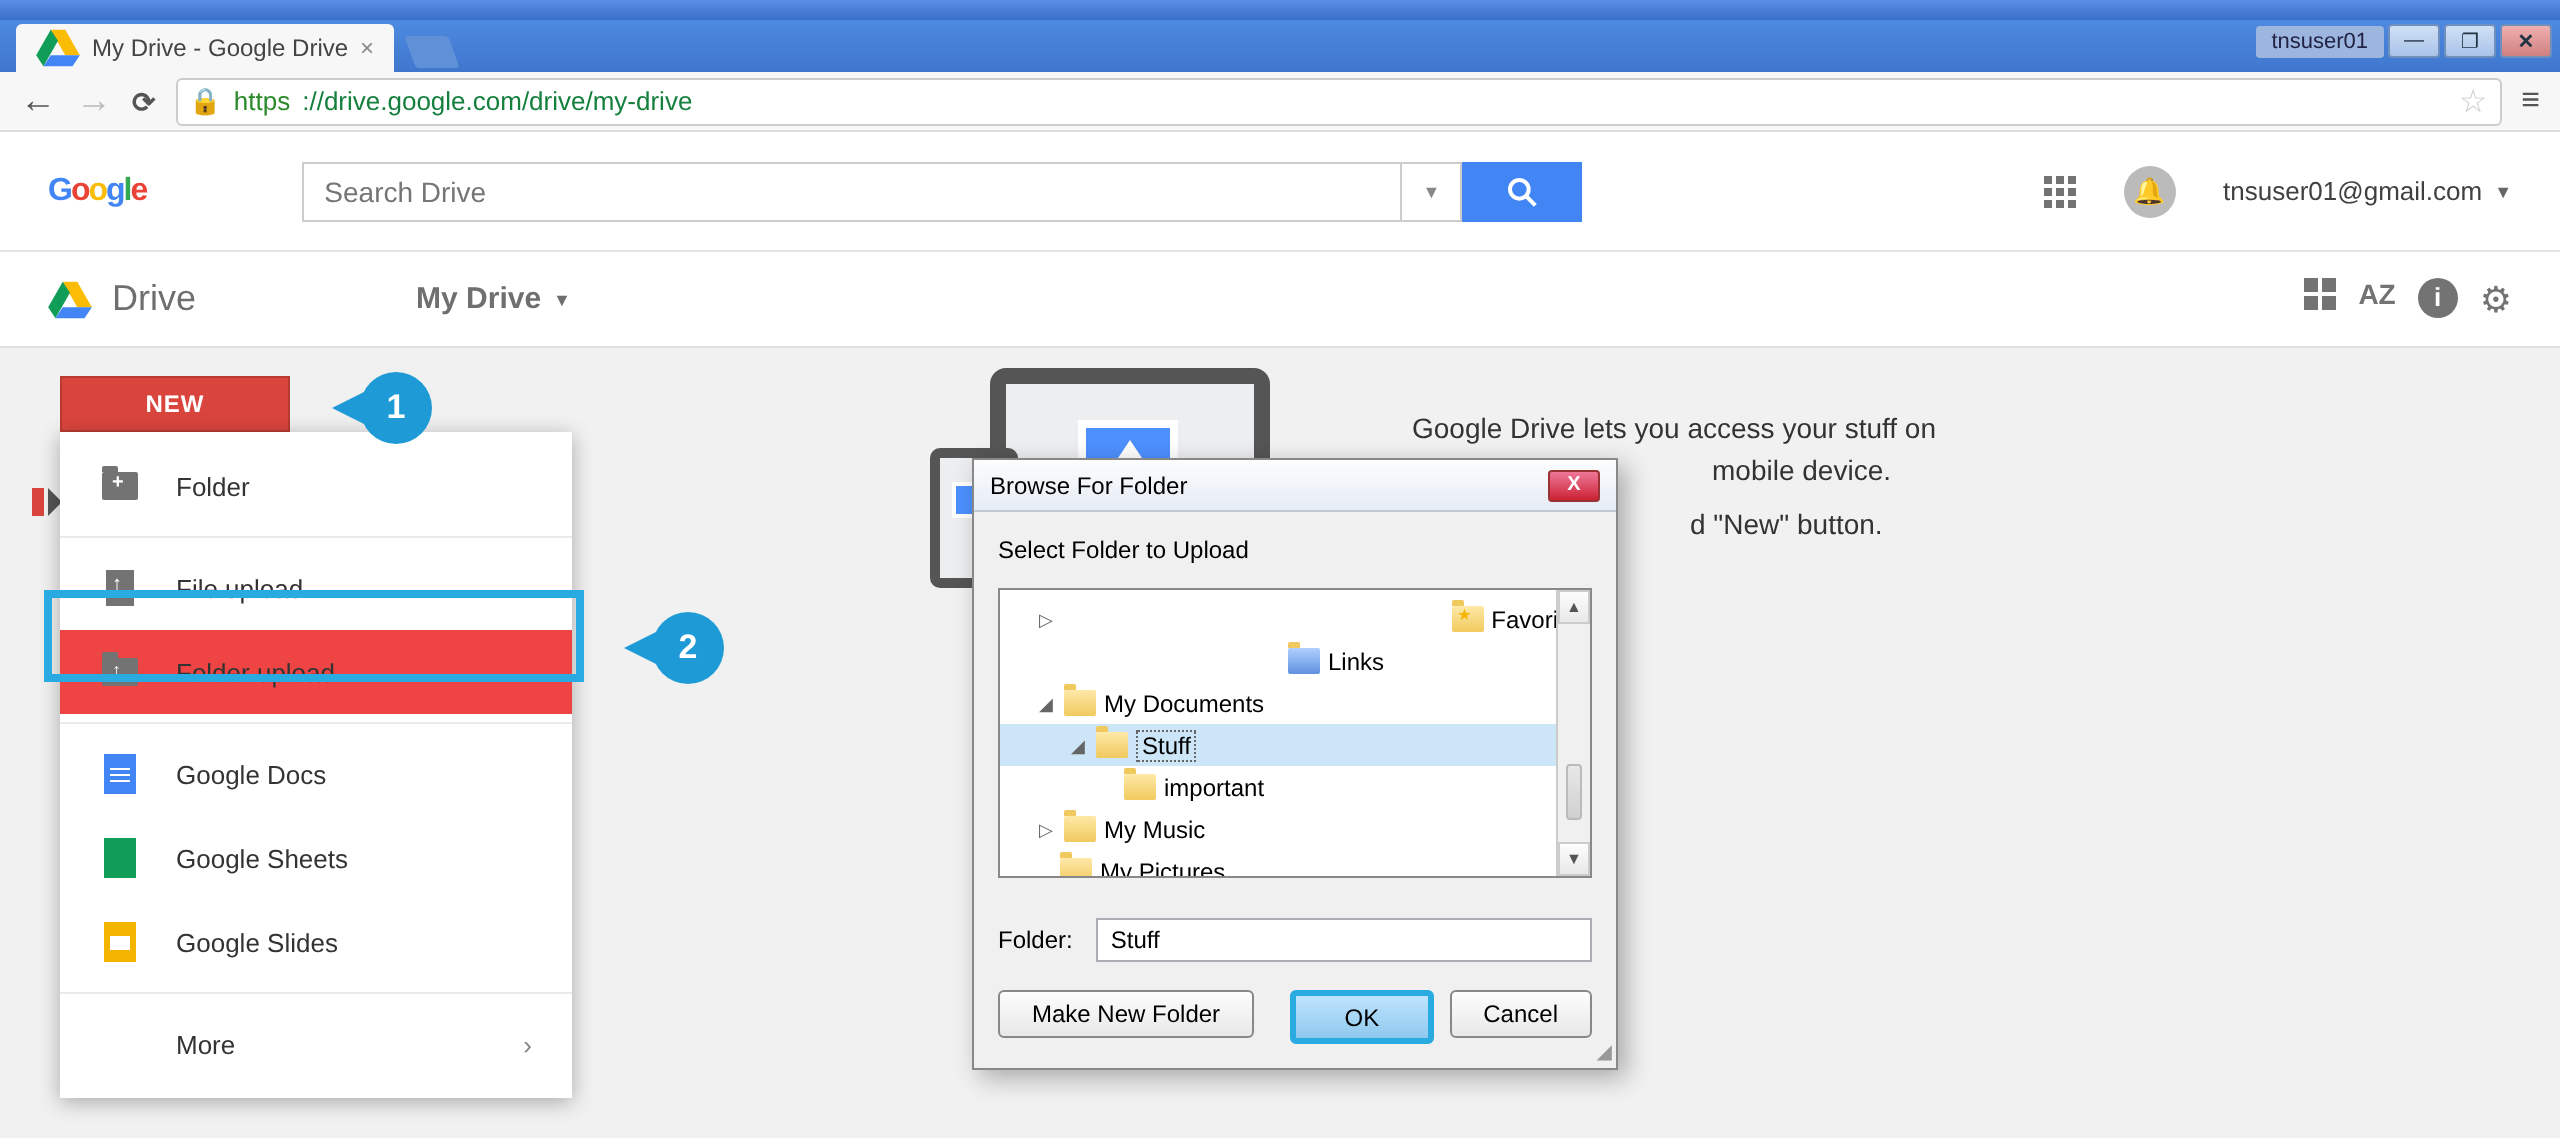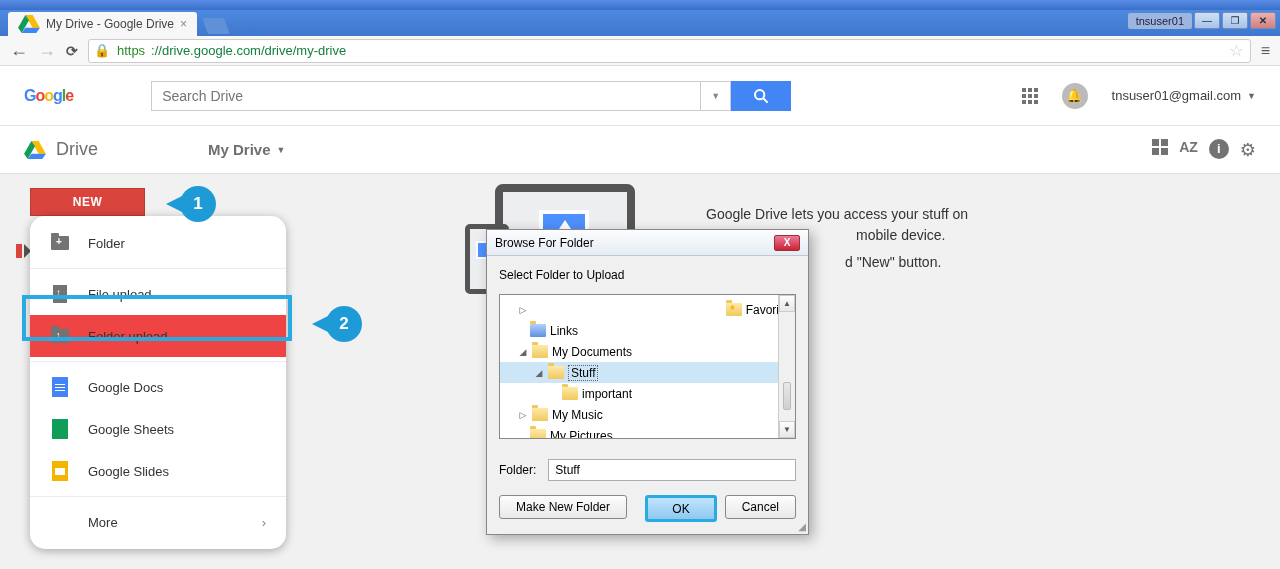--- a/index.html
+++ b/index.html
@@ -47,21 +47,21 @@
   .drive-logo { display: flex; align-items: center; gap: 10px; color: #6f6f6f; font-size: 18px; }
   .crumb { margin-left: 110px; font-size: 15px; color: #6f6f6f; font-weight: bold; display: flex; align-items: center; gap: 6px; }
   .crumb-caret { font-size: 9px; }
   .drive-right { margin-left: auto; display: flex; gap: 11px; color: #737373; font-size: 18px; align-items: flex-start; }
   .view-icon { display: grid; grid-template-columns: 7px 7px; grid-template-rows: 7px 7px; gap: 2px; }
   .view-icon span { background: #737373; }
 
   
   .content { position: relative; height: 425px; }
   .new-btn { position: absolute; left: 30px; top: 14px; width: 115px; height: 28px; background: #d9453d; border: 1px solid #b83b32; color: #fff; font-size: 12px; font-weight: bold; letter-spacing: 0.5px; display: flex; align-items: center; justify-content: center; }
-  .new-menu { position: absolute; left: 30px; top: 42px; width: 256px; background: #fff; box-shadow: 0 2px 10px rgba(0,0,0,0.3); padding: 6px 0; border-radius: 15px; }
+  .new-menu { position: absolute; left: 30px; top: 42px; width: 256px; background: #fff; box-shadow: 0 2px 10px rgba(0,0,0,0.3); padding: 6px 0; }
   .menu-item { height: 42px; display: flex; align-items: center; padding: 0 20px; gap: 18px; font-size: 13px; color: #333; cursor: pointer; }
   .menu-item.selected { background: #ef4444; }
   .menu-sep { height: 1px; background: #ebebeb; margin: 4px 0; }
   .menu-highlight { position: absolute; left: 22px; top: 121px; width: 270px; height: 46px; border: 4px solid #29abe2; pointer-events: none; }
   .mi-icon { width: 20px; height: 20px; display: flex; align-items: center; justify-content: center; }
   .folder-ico { width: 18px; height: 14px; background: #737373; border-radius: 1px; position: relative; }
   .folder-ico::before { content: ""; position: absolute; top: -3px; left: 0; width: 8px; height: 3px; background: #737373; border-radius: 1px 1px 0 0; }
   .folder-ico.plus::after { content: "+"; position: absolute; color: #fff; font-size: 10px; left: 5px; top: 0; font-weight: bold; }
   .folder-ico.arrow::after { content: "↑"; position: absolute; color: #fff; font-size: 9px; left: 5px; top: 1px; font-weight: bold; }
   .file-ico { width: 14px; height: 18px; background: #737373; position: relative; }
@@ -314,21 +314,21 @@
       <span class="dlg-x">X</span>
     </div>
     <div class="dlg-body">
       <div class="dlg-instr">Select Folder to Upload</div>
       <div class="tree">
         <div class="tnode" style="padding-left:18px;">
             <span class="tw">▷</span>
             <span class="fico star"></span>
             <span class="lbl">Favorites</span>
           </div>
-        <div class="tnode" style="padding-left:30px;">
+        <div class="tnode" style="padding-left:41px;justify-content:center;">
             <span class="fico link"></span>
             <span class="lbl">Links</span>
           </div>
         <div class="tnode" style="padding-left:18px;">
             <span class="tw">◢</span>
             <span class="fico"></span>
             <span class="lbl">My Documents</span>
           </div>
         <div class="tnode sel" style="padding-left:34px;">
             <span class="tw">◢</span>

